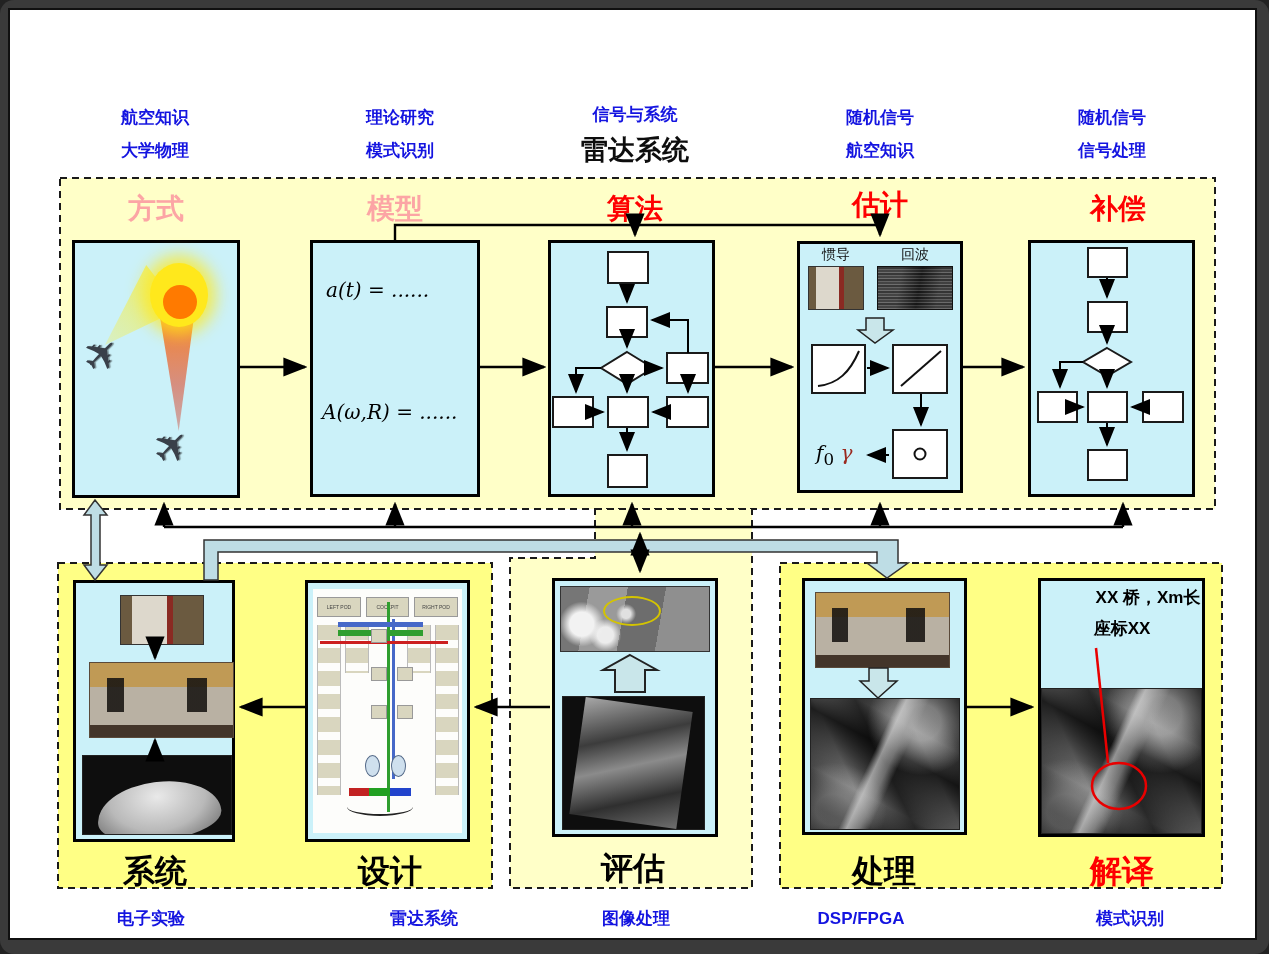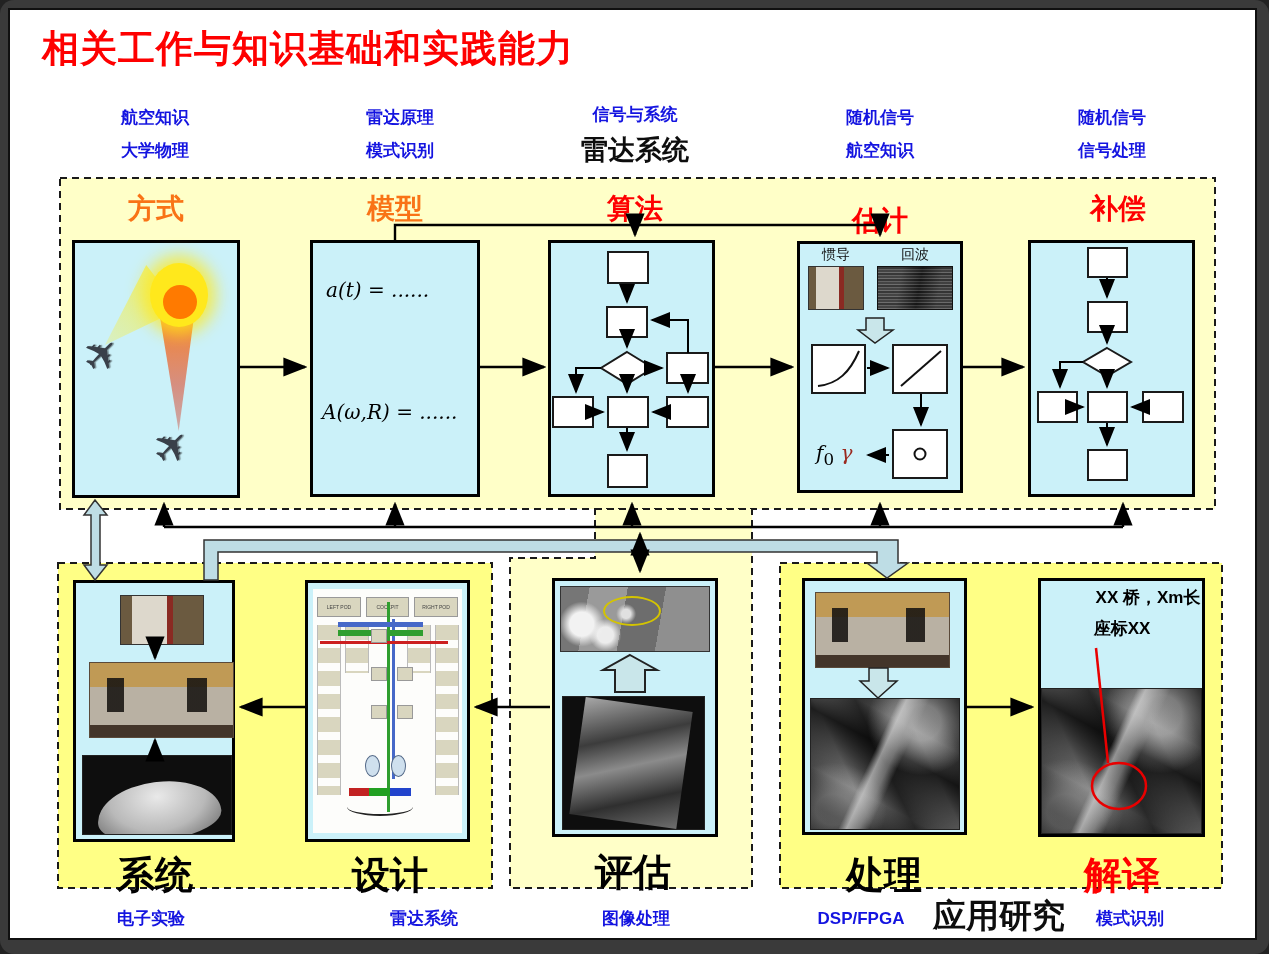--- a/index.html
+++ b/index.html
@@ -5,22 +5,22 @@
   html,body{margin:0;padding:0;background:#222;}
   .stage{position:relative;width:1269px;height:954px;background:#3a3a3a;border-radius:14px;overflow:hidden;
          font-family:"Liberation Sans",sans-serif;}
   .slide{position:absolute;left:8px;top:8px;width:1249px;height:932px;background:#ffffff;border:2px solid #101010;box-sizing:border-box;}
   .abs{position:absolute;}
   .cx{position:absolute;transform:translateX(-50%);white-space:nowrap;}
   .title{font-size:37px;font-weight:bold;color:#fe0000;letter-spacing:1px;}
   .kl{color:#1414e0;font-weight:bold;font-size:17px;text-align:center;line-height:33px;}
   .secTitle{font-size:27px;font-weight:bold;color:#0d0d0d;}
   .bigSec{font-size:33px;font-weight:bold;color:#0d0d0d;}
-  .stageLbl{font-size:28px;font-weight:bold;color:#f97316;}
-  .bStageLbl{font-size:38px;font-weight:bold;color:#000;}
+  .stageLbl{font-size:28px;font-weight:bold;color:#fca5a5;}
+  .bStageLbl{font-size:32px;font-weight:bold;color:#000;}
   .red{color:#fe0000;}
   .cyanbox{position:absolute;background:#cbf1f9;border:3px solid #000;box-sizing:border-box;}
   .eq{position:absolute;font-family:"DejaVu Serif",serif;font-style:italic;font-size:20px;color:#000;white-space:nowrap;}
   .smallSerif{position:absolute;font-family:"DejaVu Serif",serif;font-size:14px;color:#111;transform:translateX(-50%);white-space:nowrap;}
   .dev{position:absolute;border:1px solid #5a4a3a;box-sizing:border-box;
     background:
       linear-gradient(90deg, rgba(0,0,0,0) 0 12%, rgba(22,19,16,.88) 12% 24%, rgba(0,0,0,0) 24% 68%, rgba(22,19,16,.88) 68% 82%, rgba(0,0,0,0) 82%) 0 38%/100% 46% no-repeat,
       linear-gradient(180deg,#c09a55 0 32%,#b9b1a3 32% 84%,#43352a 84%);}
   .ins{position:absolute;border:1px solid #333;box-sizing:border-box;
     background:linear-gradient(90deg,#6b5a40 0 13%,#ddd8cc 13% 56%,#8a2a22 56% 64%,#6b5a40 64%);}
@@ -65,47 +65,46 @@
 <div class="stage">
   <div class="slide"></div>
 
   <svg width="1269" height="954">
     <path d="M60 178 H1215 V509 H60 Z" fill="#ffffc8" stroke="#1a1a1a" stroke-width="2" stroke-dasharray="7 5"></path>
     <path d="M58 563 H492 V888 H58 Z" fill="#ffff85" stroke="#1a1a1a" stroke-width="2" stroke-dasharray="7 5"></path>
     <path d="M780 563 H1222 V888 H780 Z" fill="#ffff85" stroke="#1a1a1a" stroke-width="2" stroke-dasharray="7 5"></path>
     <path d="M595 509 H752 V888 H510 V558 H595 Z" fill="#ffffc8" stroke="#1a1a1a" stroke-width="2" stroke-dasharray="7 5"></path>
   </svg>
 
-  <div class="abs title" style="left:42px;top:24px;">相关工作与知识基础和实践能力</div>
 
   <div class="cx kl" style="left:155px;top:101px;">
     <div>航空知识</div>
     <div>大学物理</div>
   </div>
   <div class="cx kl" style="left:400px;top:101px;">
-    <div>雷达原理</div>
+    <div>理论研究</div>
     <div>模式识别</div>
   </div>
   <div class="cx kl" style="left:635px;top:98px;">
     <div>信号与系统</div>
   </div>
   <div class="cx secTitle" style="left:635px;top:132px;">雷达系统</div>
   <div class="cx kl" style="left:880px;top:101px;">
     <div>随机信号</div>
     <div>航空知识</div>
   </div>
   <div class="cx kl" style="left:1112px;top:101px;">
     <div>随机信号</div>
     <div>信号处理</div>
   </div>
 
   <div class="cx stageLbl" style="left:156px;top:190px;">方式</div>
   <div class="cx stageLbl" style="left:395px;top:190px;">模型</div>
   <div class="cx stageLbl red" style="left:635px;top:190px;">算法</div>
-  <div class="cx stageLbl red" style="left:880px;top:202px;">估计</div>
+  <div class="cx stageLbl red" style="left:880px;top:186px;">估计</div>
   <div class="cx stageLbl red" style="left:1118px;top:190px;">补偿</div>
 
   <div class="cyanbox" style="left:72px;top:240px;width:168px;height:258px;">
     <div class="abs" style="left:30px;top:-2px;width:75px;height:80px;background:linear-gradient(225deg,rgba(243,238,80,.95),rgba(243,238,80,.3));clip-path:polygon(0 100%,55% 0,100% 55%);left:30px;top:22px;"></div>
     <div class="abs" style="left:85px;top:74px;width:34px;height:114px;background:linear-gradient(180deg,rgba(250,120,30,.9),rgba(222,62,30,.55) 60%,rgba(198,40,20,.35));clip-path:polygon(0 0,100% 0,55% 100%);"></div>
     <div class="abs" style="left:75px;top:20px;width:58px;height:64px;border-radius:50%;background:#ffe81c;box-shadow:0 0 16px 8px rgba(255,232,28,.75);"></div>
     <div class="abs" style="left:88px;top:42px;width:34px;height:34px;border-radius:50%;background:#ff7a00;"></div>
     <span class="jet" style="left:8px;top:86px;font-size:44px;">✈</span>
     <span class="jet" style="left:78px;top:178px;font-size:44px;">✈</span>
   </div>
@@ -177,21 +176,20 @@
   <div class="cx bStageLbl" style="left:155px;top:850px;">系统</div>
   <div class="cx bStageLbl" style="left:390px;top:850px;">设计</div>
   <div class="cx bStageLbl" style="left:633px;top:847px;">评估</div>
   <div class="cx bStageLbl" style="left:884px;top:850px;">处理</div>
   <div class="cx bStageLbl red" style="left:1122px;top:850px;">解译</div>
 
   <div class="cx kl" style="left:151px;top:902px;">电子实验</div>
   <div class="cx kl" style="left:424px;top:902px;">雷达系统</div>
   <div class="cx kl" style="left:636px;top:902px;">图像处理</div>
   <div class="cx kl" style="left:861px;top:902px;">DSP/FPGA</div>
-  <div class="cx bigSec" style="left:999px;top:894px;">应用研究</div>
   <div class="cx kl" style="left:1130px;top:902px;">模式识别</div>
 
   <svg width="1269" height="954" style="pointer-events:none;">
     <defs>
       <marker id="m" viewBox="0 0 10 8" refX="9" refY="4" markerWidth="10" markerHeight="8" orient="auto-start-reverse">
         <path d="M0 0 L10 4 L0 8 Z" fill="#000"></path>
       </marker>
     </defs>
 
     <g>

